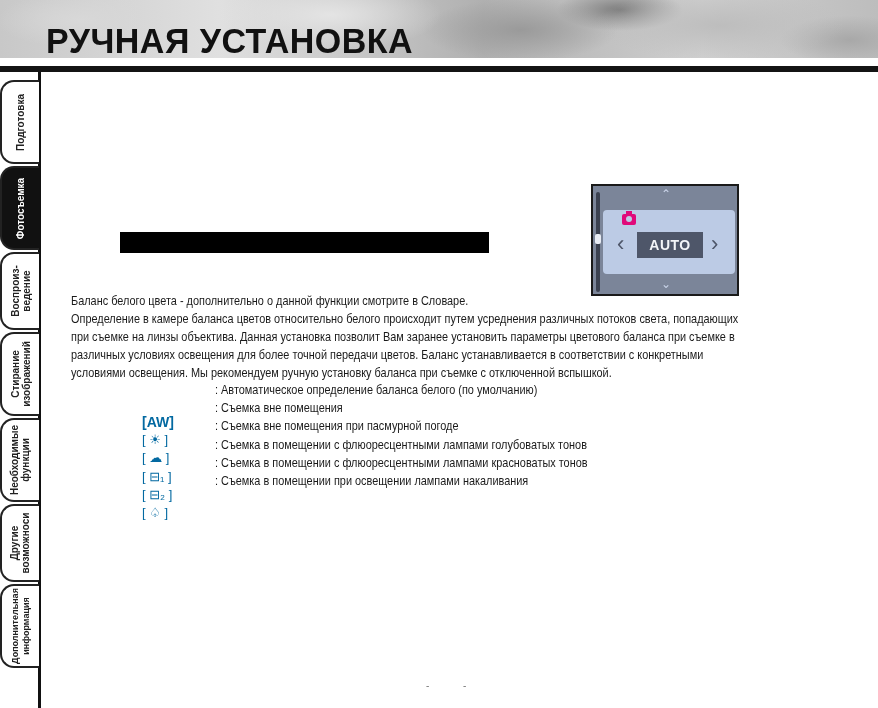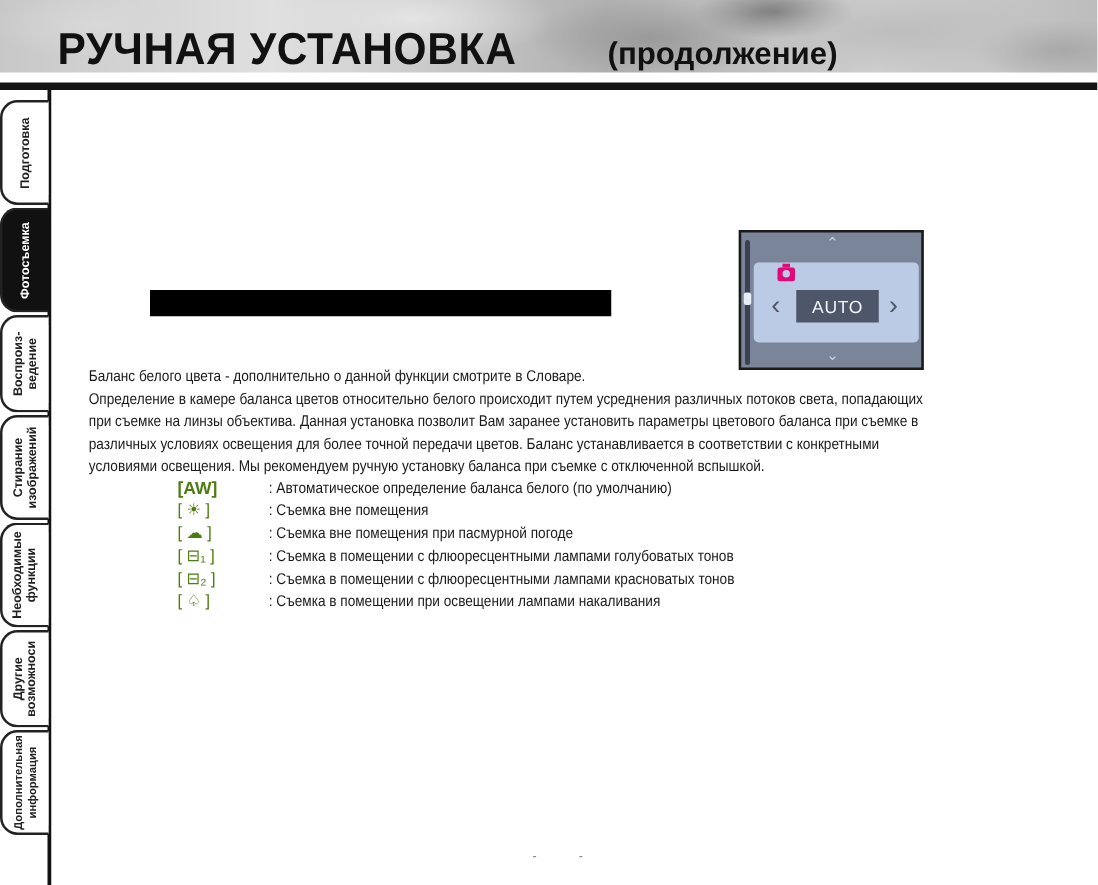--- a/index.html
+++ b/index.html
@@ -57,47 +57,46 @@
   .lcd-arrow { position: absolute; left: 65px; width: 16px; height: 14px; color: #c9d3e8; font-size: 12px; text-align: center; line-height: 12px; }
   .lcd-panel {
     position: absolute; left: 10px; top: 24px; width: 132px; height: 64px;
     background: #bccbe5; border-radius: 4px;
   }
   .lcd-cam { position: absolute; left: 19px; top: 4px; width: 14px; height: 11px; background: #e0097a; border-radius: 2px; }
   .lcd-cam::before { content: ""; position: absolute; left: 4px; top: -3px; width: 6px; height: 3px; background: #e0097a; }
   .lcd-cam::after { content: ""; position: absolute; left: 4px; top: 2px; width: 6px; height: 6px; border-radius: 50%; background: #bccbe5; }
   .lcd-value {
     position: absolute; left: 34px; top: 22px; width: 66px; height: 26px;
-    background: #4e5669; color: #f2f4f8; font-weight: normal; font-size: 14px;
+    background: #4e5669; color: #f2f4f8; font-weight: bold; font-size: 14px;
     text-align: center; line-height: 26px; letter-spacing: 0.5px;
   }
   .lcd-chev { position: absolute; top: 21px; font-size: 22px; color: #4e5669; line-height: 26px; }
 
   
   .body-text {
     position: absolute; left: 71px; top: 292px; width: 790px;
     font-family: "Liberation Sans", sans-serif; font-size: 12.4px; line-height: 18px;
     color: #1a1a1a; transform: scaleX(0.88); transform-origin: left top;
   }
   .body-text p { white-space: nowrap; }
 
   .wb-list { position: absolute; left: 142px; top: 381px; }
   .wb-row { position: relative; height: 18.2px; font-size: 12.4px; line-height: 18px; white-space: nowrap; }
-  .wb-icon { position: absolute; left: 0; width: 60px; font-size: 13px; color: #4d7c0f; }
+  .wb-icon { position: absolute; left: 0; width: 60px; font-size: 13px; color: #0369a1; margin-top: 32px; }
   .wb-icon.aw { font-weight: bold; font-size: 14px; }
   .wb-desc { position: absolute; left: 73px; transform: scaleX(0.88); transform-origin: left top; color: #1a1a1a; }
 
   .page-num { position: absolute; top: 680px; font-size: 10px; color: #777; }
 </style>
 </head>
 <body>
 
 <div class="header">
   <div class="title">РУЧНАЯ УСТАНОВКА</div>
-  <div class="subtitle">(продолжение)</div>
 </div>
 <div class="header-bar"></div>
 
 <div class="sidebar-line"></div>
 
 <div class="tab" style="top:80px;height:84px;">
   <span class="tab-label">Подготовка</span>
 </div>
 <div class="tab active" style="top:166px;height:84px;">
   <span class="tab-label">Фотосъемка</span>

